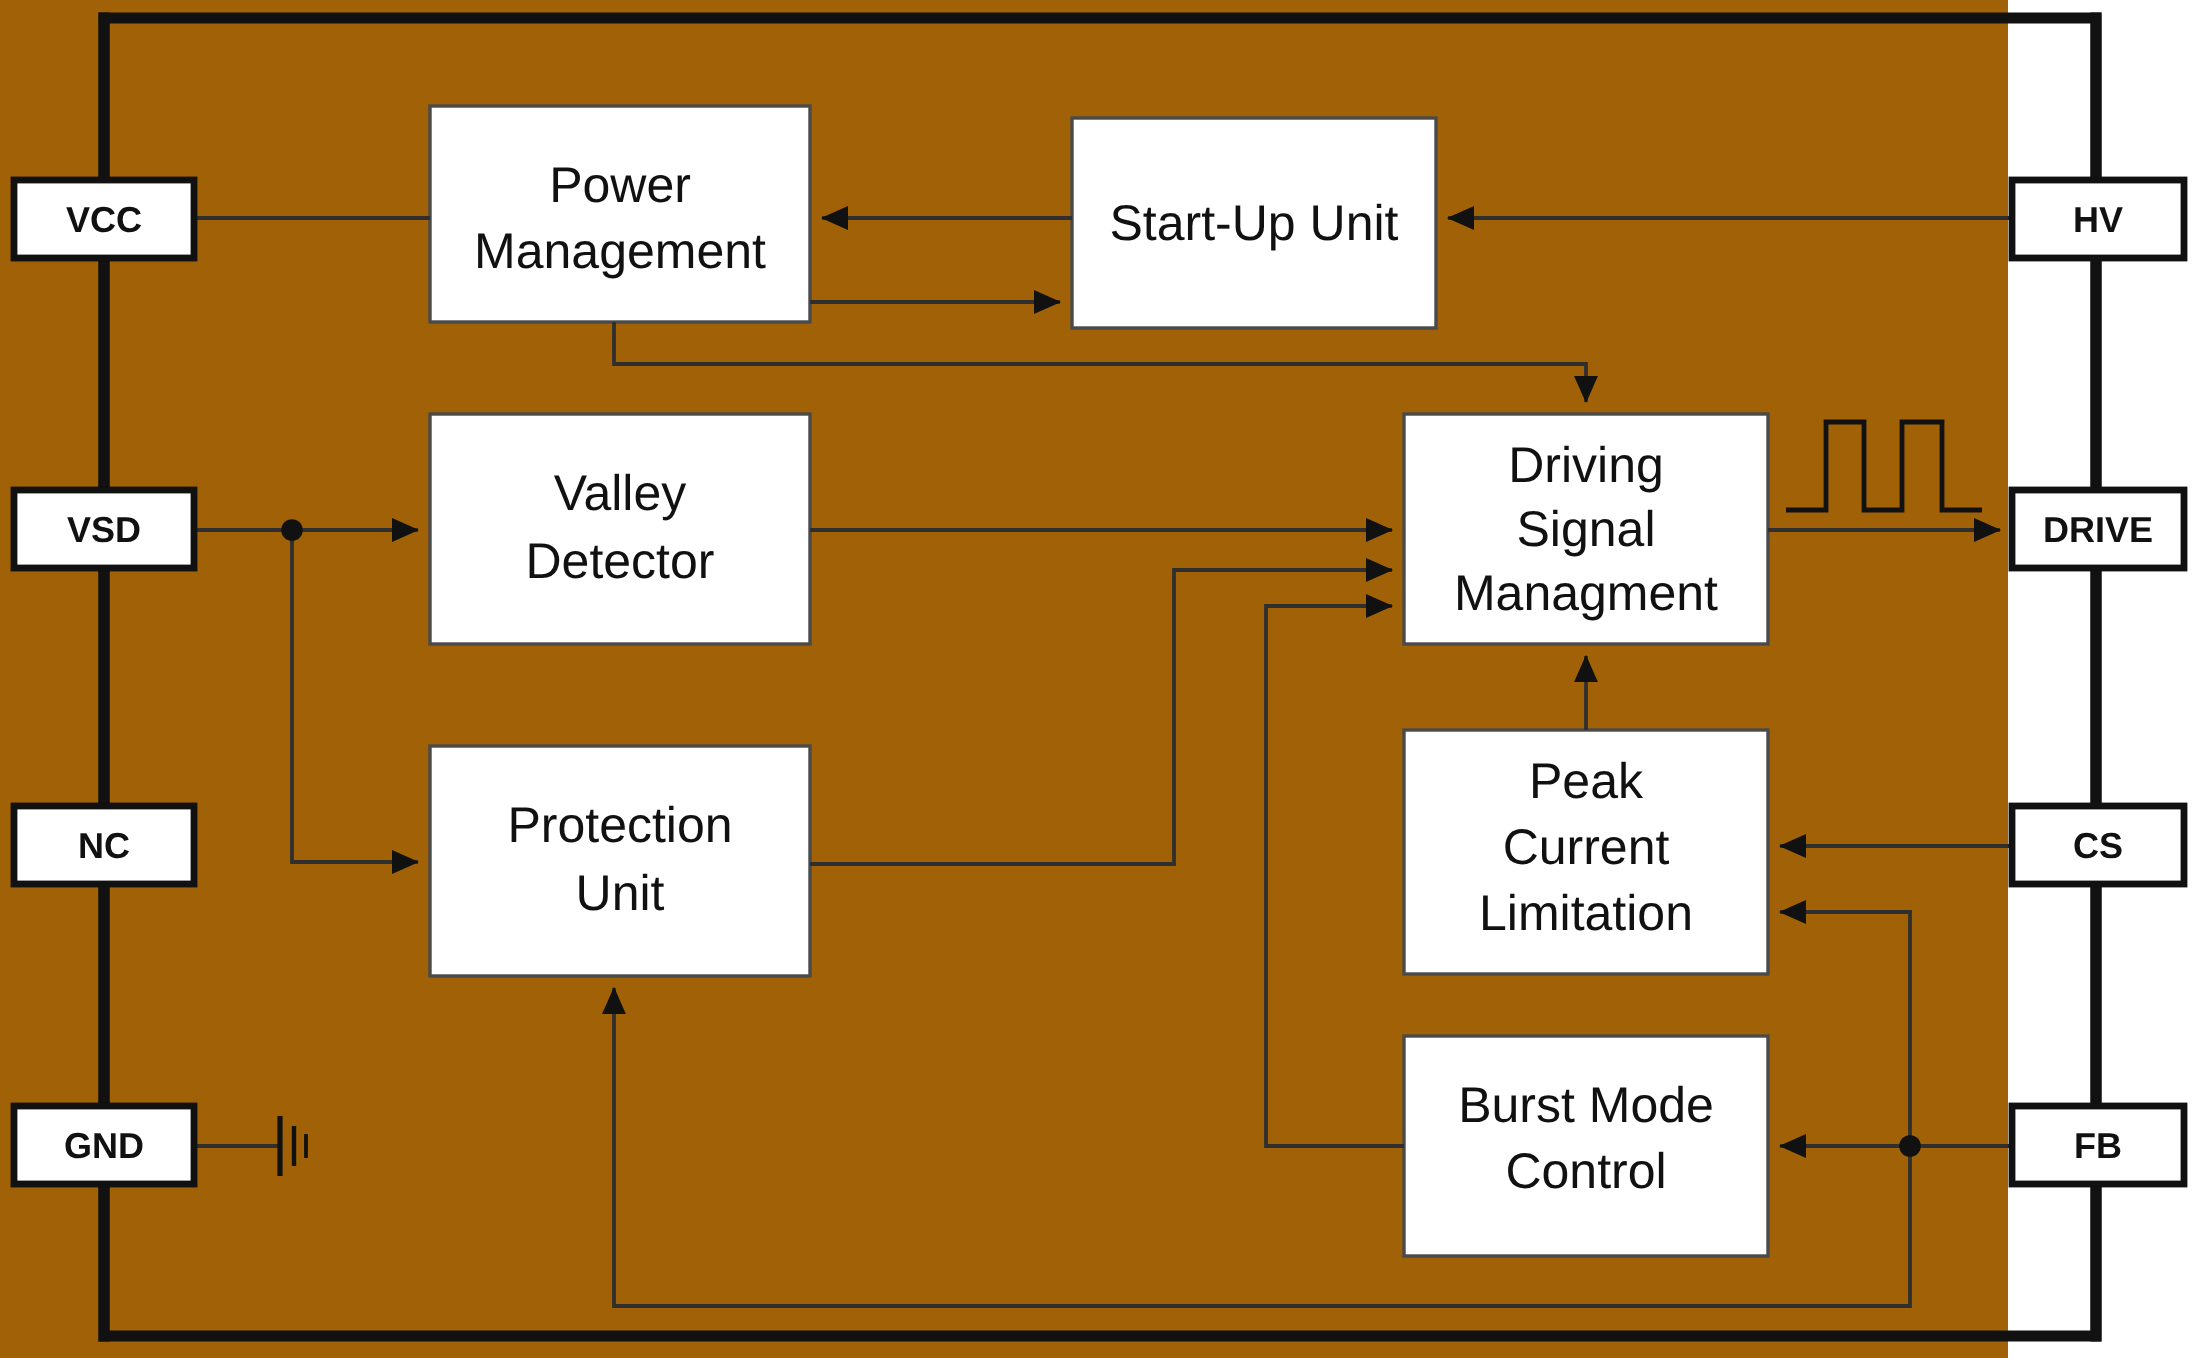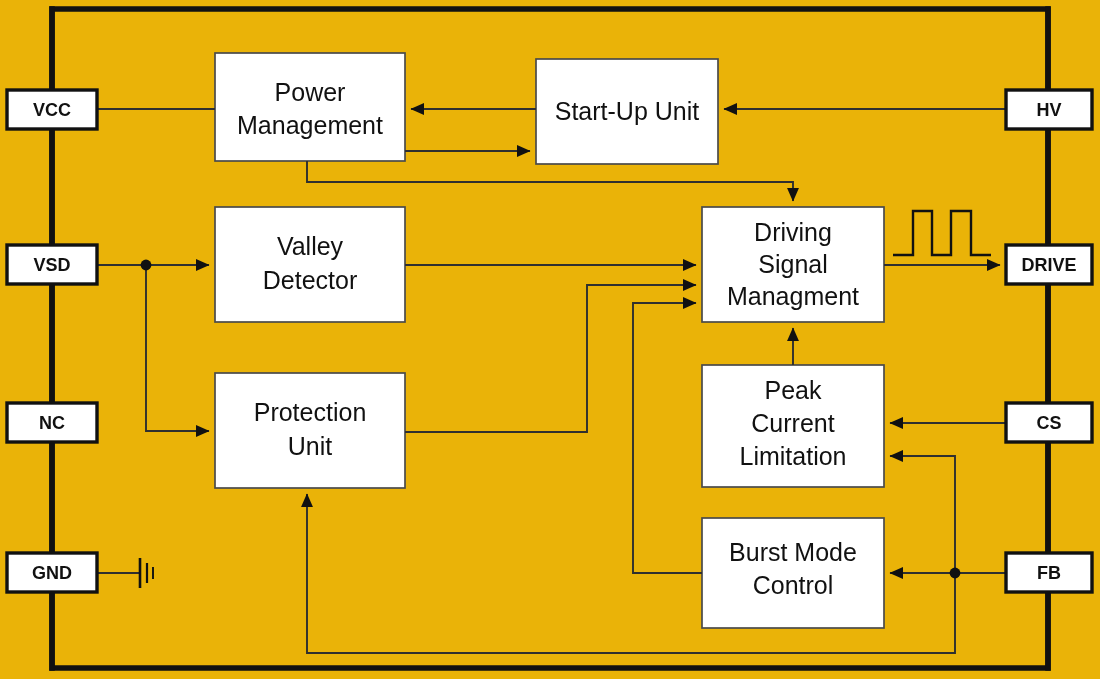--- a/index.html
+++ b/index.html
@@ -1,18 +1,18 @@
 <!DOCTYPE html>
 <html><head>
 <meta charset="utf-8">
 <style>
   html,body{margin:0;padding:0;background:#ffffff;}
   body{width:1100px;height:679px;overflow:hidden;
        font-family:"Liberation Sans","DejaVu Sans",sans-serif;}
-  #stage{position:relative;width:1100px;height:679px;background:#eab308;}
+  #stage{position:relative;width:1004px;height:679px;background:#a16207;}
   svg{display:block;}
   .blk-label{font-family:"Liberation Sans","DejaVu Sans",sans-serif;
              font-size:25px;fill:#111;text-anchor:middle;}
   .pin-label{font-family:"Liberation Sans","DejaVu Sans",sans-serif;
              font-size:18px;font-weight:bold;fill:#111;text-anchor:middle;}
 </style>
 </head>
 <body>
 
 <div id="stage">

